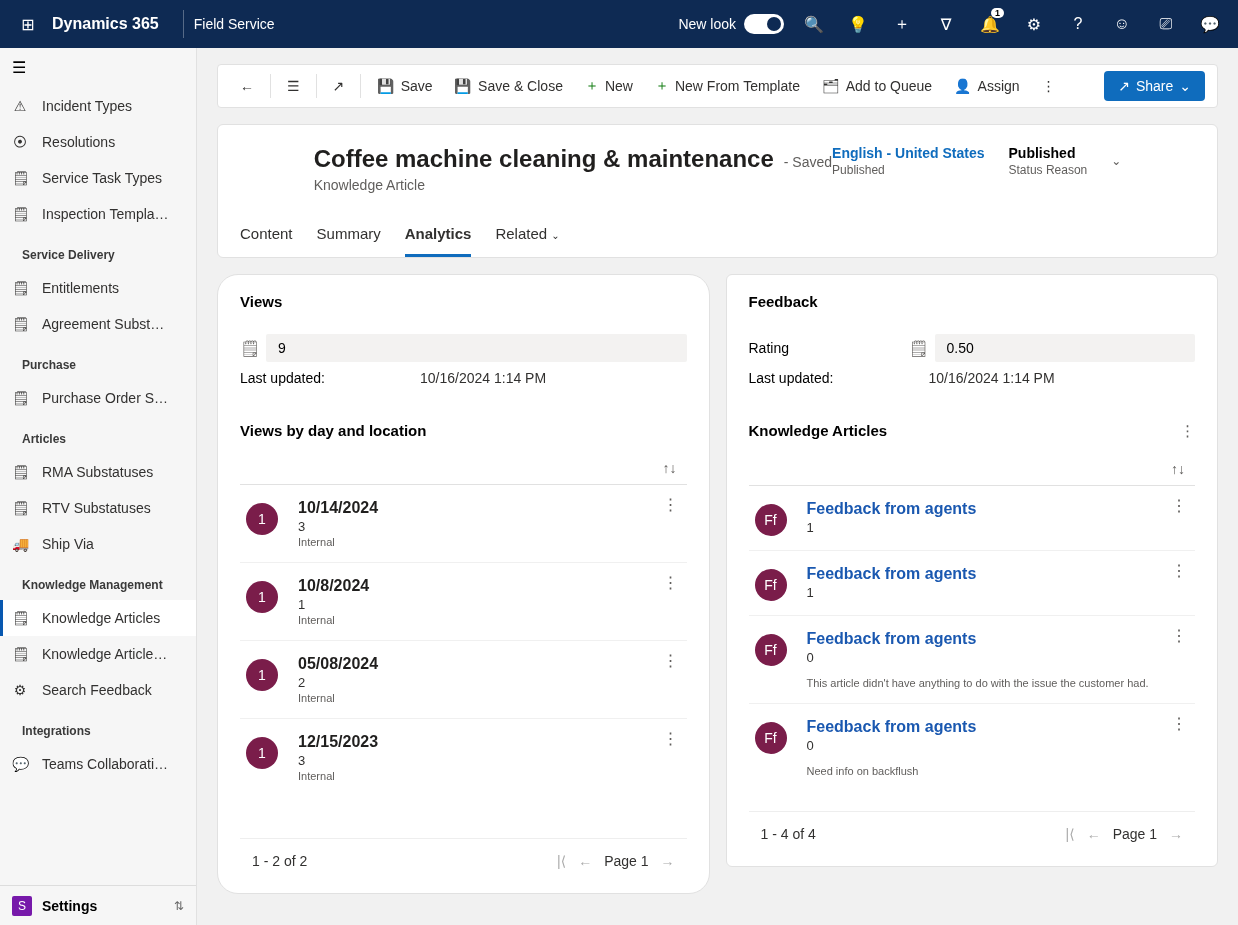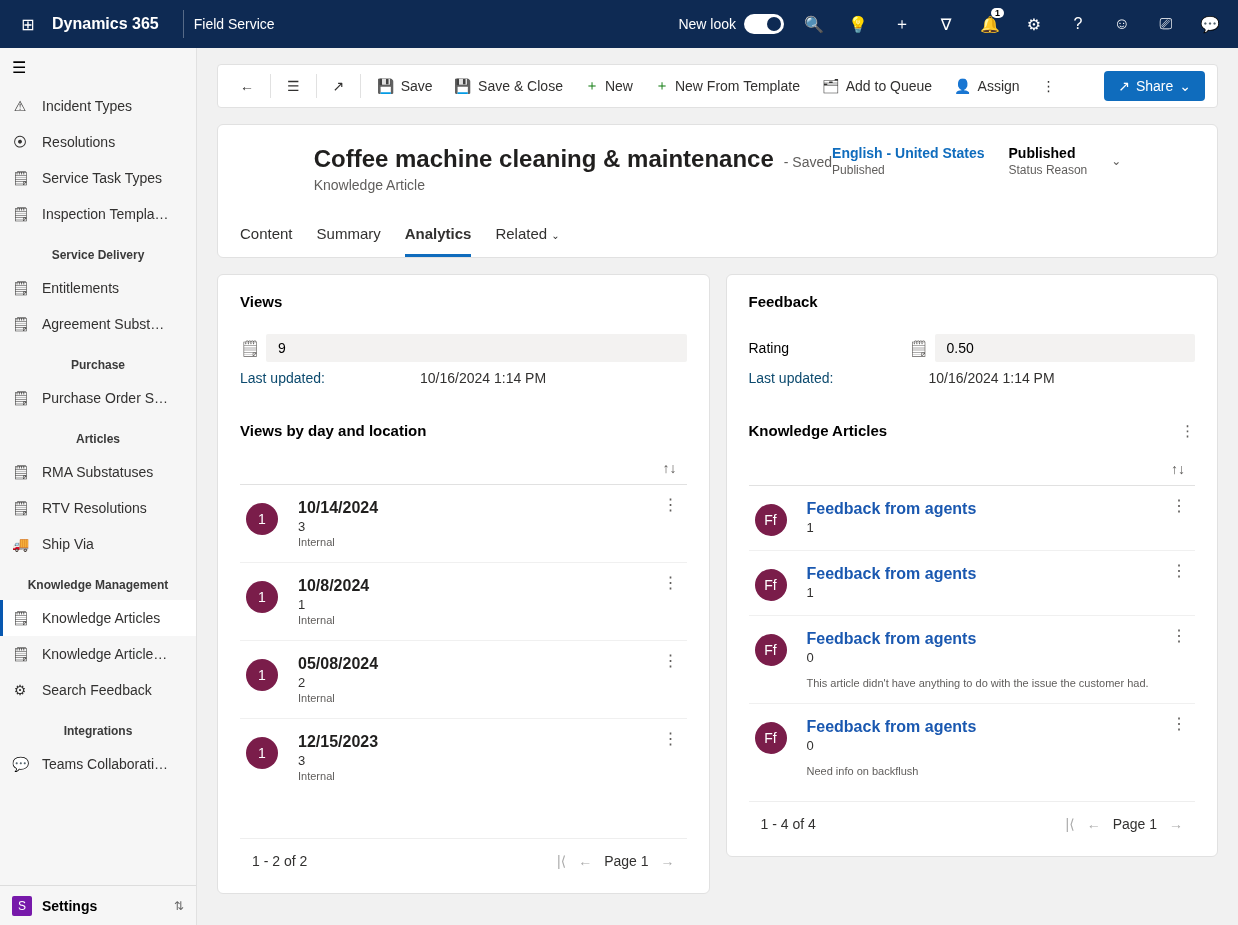--- a/index.html
+++ b/index.html
@@ -15,21 +15,21 @@
   .topnav-right { display: flex; align-items: center; gap: 4px; }
   .newlook { display: flex; align-items: center; gap: 8px; font-size: 14px; margin-right: 6px; }
   .toggle { width: 40px; height: 20px; background: #fff; border-radius: 10px; position: relative; }
   .toggle::after { content: ""; width: 14px; height: 14px; background: #0e2a53; border-radius: 50%; position: absolute; top: 3px; right: 3px; }
   .top-icon { width: 40px; height: 48px; display: flex; align-items: center; justify-content: center; font-size: 16px; position: relative; }
   .badge { position: absolute; top: 8px; right: 6px; background: #fff; color: #000; font-size: 9px; border-radius: 8px; padding: 0 4px; font-weight: 600;}
 
   
   .sidebar { position: absolute; top: 48px; left: 0; width: 197px; bottom: 0; background: #f6f6f6; border-right: 1px solid #e1e1e1; overflow-y: auto; display:flex; flex-direction:column; }
   .hamburger { height: 40px; display: flex; align-items: center; padding: 0 12px; font-size: 16px; border-bottom: 1px solid transparent; }
-  .side-section { font-size: 12px; font-weight: 600; color: #3a3a3a; padding: 16px 22px 8px; text-align: center; }
+  .side-section { font-size: 12px; font-weight: 600; color: #3a3a3a; padding: 16px 22px 8px; }
   .side-item { height: 36px; display: flex; align-items: center; padding: 0 12px; font-size: 14px; gap: 14px; color: #323130; white-space: nowrap; overflow: hidden; text-overflow: ellipsis; }
   .side-item .sicon { width: 16px; text-align: center; font-size: 14px; flex-shrink:0; }
   .side-item.selected { background: #fff; border-left: 3px solid #0858b0; padding-left: 9px; font-weight: 400; }
   .side-footer { margin-top:auto; border-top:1px solid #ddd; height:40px; display:flex; align-items:center; padding:0 12px; gap:10px;}
   .side-footer .sq { width:20px;height:20px;background:#7719aa;color:#fff;font-size:12px;display:flex;align-items:center;justify-content:center;border-radius:2px;}
   .side-footer .lbl { font-weight:600;font-size:14px;flex:1;}
   .side-footer .chev { font-size:12px;color:#666; }
 
   
   .main { position: absolute; top: 48px; left: 197px; right: 0; bottom: 0; overflow-y: auto; padding: 16px 20px; }
@@ -58,36 +58,36 @@
   .tab.active { font-weight: 600; border-bottom-color: #0f6cbd; }
   .tab .chev { font-size: 10px; margin-left: 4px; }
 
   .panels { display: flex; gap: 16px; align-items: flex-start; }
   .panel { background: #fff; border: 1px solid #e1e1e1; border-radius: 6px; flex: 1; padding: 18px 22px 10px; min-height: 620px; }
   .panel-title { font-size: 15px; font-weight: 600; margin-bottom: 24px; }
   .stat-row { display: flex; align-items: center; gap: 10px; }
   .stat-icon { width: 16px; text-align: center; color: #605e5c; }
   .stat-val { background: #f3f2f1; padding: 6px 12px; font-size: 14px; flex: 1; border-radius:2px; }
   .stat-sub { font-size: 14px; color: #323130; margin-top: 8px; display: flex; }
-  .stat-sub .l { width: 180px; color:#0c4a6e; }
+  .stat-sub .l { width: 180px; color:#000000; }
   .sub-title { font-size: 15px; font-weight: 600; margin-top: 36px; margin-bottom: 12px; display:flex; justify-content:space-between;}
   .sort-row { border-bottom: 1px solid #e1e1e1; height: 34px; display: flex; justify-content: flex-end; align-items: center; padding-right: 10px; font-size: 14px; color: #605e5c; }
   .list-item { display: flex; align-items: flex-start; gap: 20px; padding: 14px 6px; border-bottom: 1px solid #f0f0f0; position: relative; }
   .list-item:last-child { border-bottom: none; }
   .badge-circle { width: 32px; height: 32px; background: #7a1d4a; color: #fff; border-radius: 50%; display: flex; align-items: center; justify-content: center; font-size: 14px; margin-top: 4px; flex-shrink:0;}
   .li-body { flex: 1; }
   .li-date { font-size: 16px; font-weight: 600; color: #201f1e; }
   .li-num { font-size: 13px; color: #323130; margin-top: 2px; }
   .li-int { font-size: 11px; color: #605e5c; margin-top: 2px; }
   .li-more { position: absolute; right: 8px; top: 10px; color: #605e5c; }
 
   .fb-item .li-date { color: #1a58b0; }
   .fb-comment { font-size: 11px; color: #605e5c; margin-top: 12px; }
 
-  .pager { display: flex; align-items: center; justify-content: space-between; padding: 14px 12px; font-size: 14px; color: #323130; margin-top: 10px; border-top:1px solid #eee;}
+  .pager { display: flex; align-items: center; justify-content: space-between; padding: 14px 12px; font-size: 14px; color: #323130; margin-top: 20px; border-top:1px solid #eee;}
   .pager .pbtns { display:flex; align-items:center; gap:12px; color:#aaa;}
   .pager .pbtns .txt { color:#323130; }
   .pager-views { margin-top:auto;gap:12px; }
 
   .side-scroll { flex:1; overflow-y:auto; }
   .main::-webkit-scrollbar, .side-scroll::-webkit-scrollbar { width:8px; }
   .main::-webkit-scrollbar-thumb, .side-scroll::-webkit-scrollbar-thumb { background:#c8c8c8; border-radius:4px; }
 </style>
 </head>
 <body>
@@ -150,21 +150,21 @@
           <span class="sicon">🗒</span>
           <span>Purchase Order S…</span>
         </div>
         <div class="side-section">Articles</div>
         <div class="side-item">
           <span class="sicon">🗒</span>
           <span>RMA Substatuses</span>
         </div>
         <div class="side-item">
           <span class="sicon">🗒</span>
-          <span>RTV Resolutions</span>
+          <span>RTV Substatuses</span>
         </div>
         <div class="side-item">
           <span class="sicon">🚚</span>
           <span>Ship Via</span>
         </div>
         <div class="side-section">Knowledge Management</div>
         <div class="side-item selected">
           <span class="sicon">🗒</span>
           <span>Knowledge Articles</span>
         </div>
@@ -264,21 +264,21 @@
     <div class="tabs">
       <div class="tab">Content</div>
       <div class="tab">Summary</div>
       <div class="tab active">Analytics</div>
       <div class="tab"><span>Related</span><span class="chev">⌄</span></div>
     </div>
   </div>
 
   <div class="panels">
 
-    <div class="panel" style="display:flex;flex-direction:column;">
+    <div class="panel" style="display:flex;flex-direction:column;border-radius:21px;">
       <div class="panel-title">Views</div>
       <div class="stat-row">
         <div class="stat-icon">🗒</div>
         <div class="stat-val">9</div>
       </div>
       <div class="stat-sub">
         <span class="l">Last updated:</span>
         <span>10/16/2024 1:14 PM</span>
       </div>
       <div class="sub-title">

